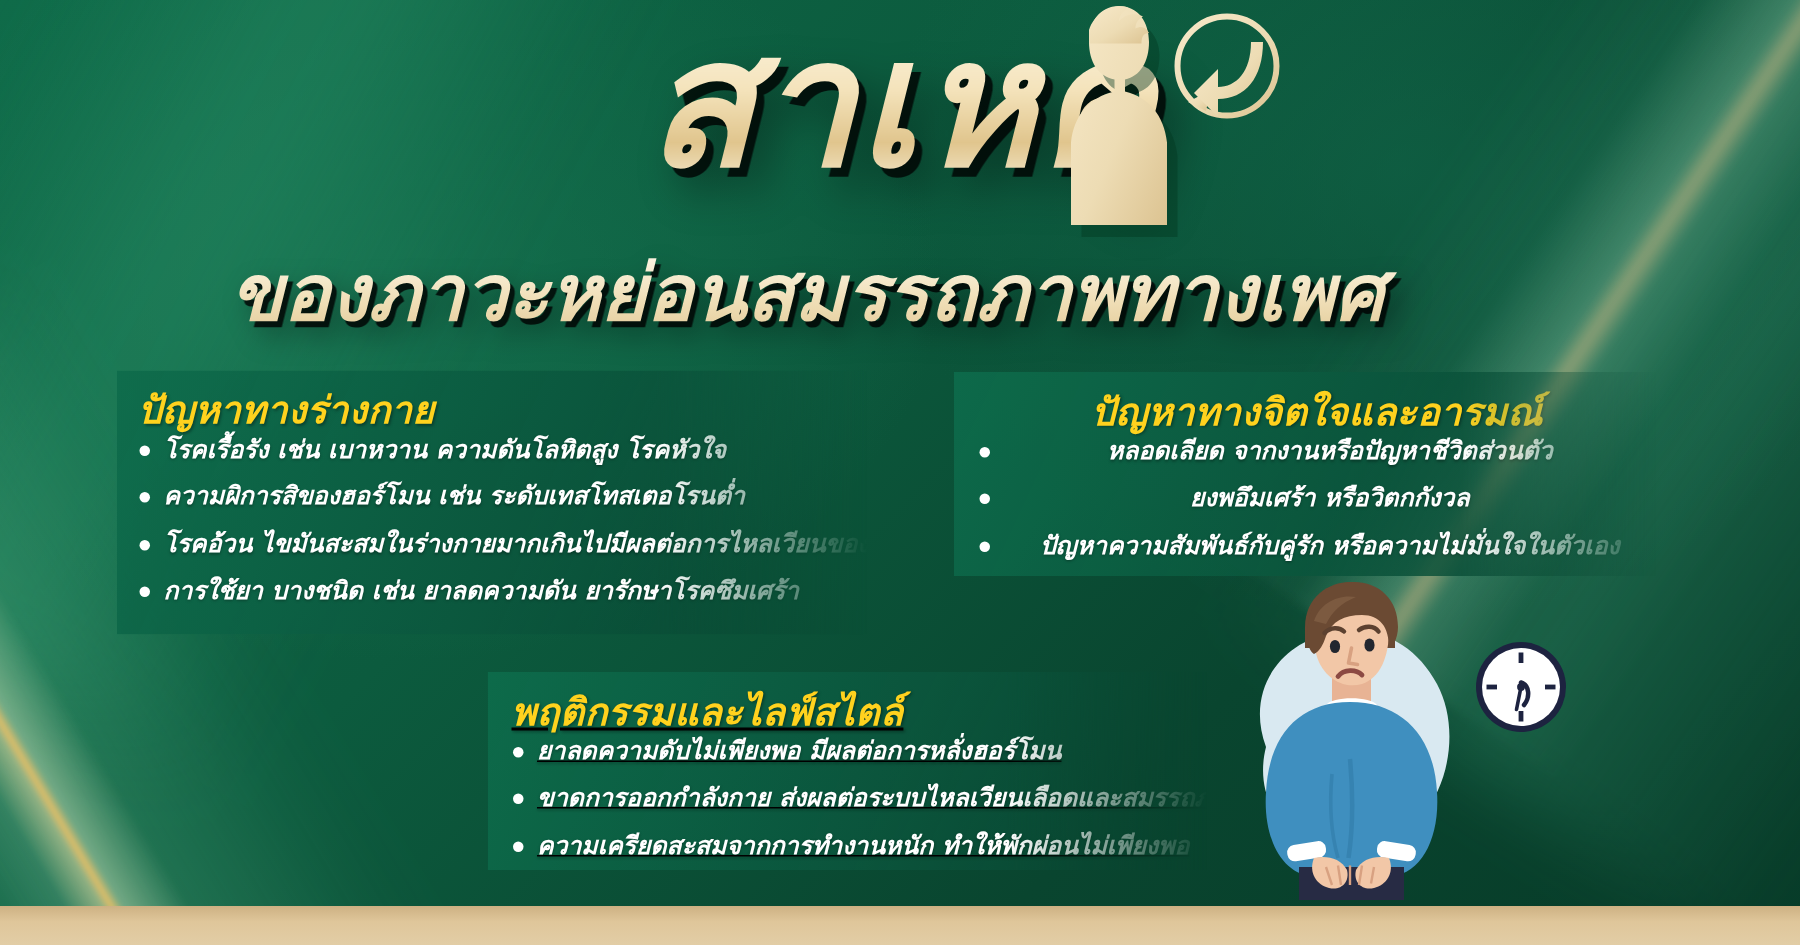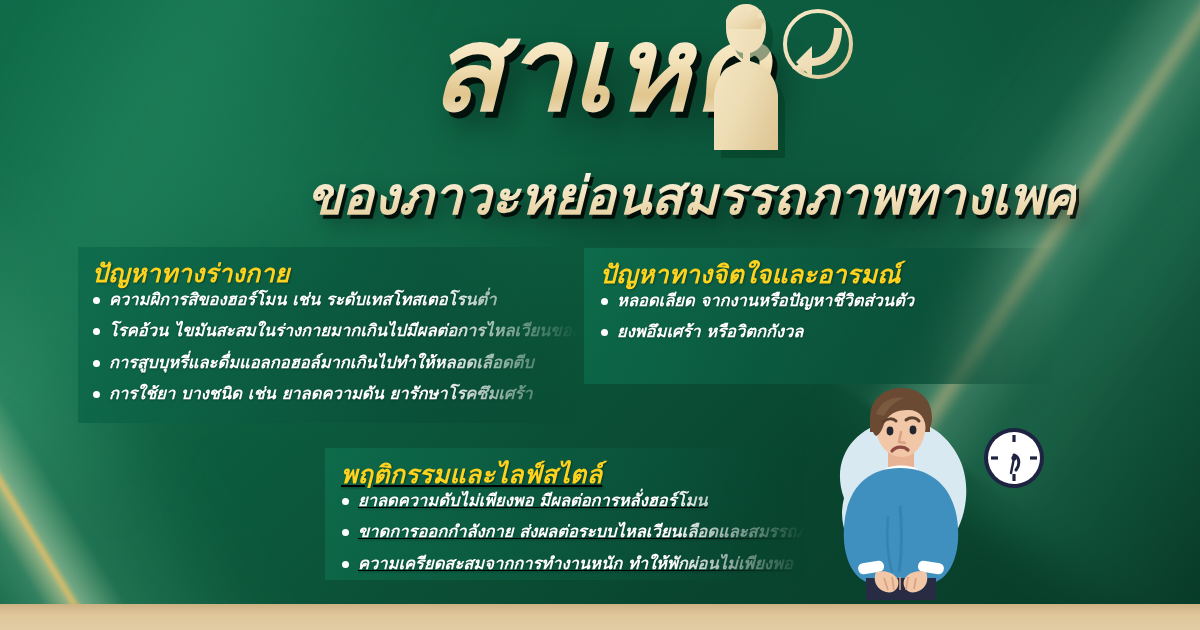--- a/index.html
+++ b/index.html
@@ -70,21 +70,21 @@
     color:#f2e2bd;
     background:linear-gradient(180deg,#fdf5e2 0%,#f4e3bb 42%,#e0c58d 72%,#f6ecd4 100%);
     -webkit-background-clip:text;background-clip:text;
     -webkit-text-fill-color:transparent;
     text-shadow:none;
     filter:drop-shadow(5px 6px 0 rgba(0,0,0,.78)) drop-shadow(10px 12px 14px rgba(0,0,0,.35));
     letter-spacing:1px;
     padding:0 6px;
   }
   #sub-title{
-    position:absolute;top:168px;left:0;width:1076px;text-align:right;
+    position:absolute;top:168px;left:0;width:1076px;text-align:center;
     font-size:52px;font-weight:700;font-style:italic;line-height:1.1;
     color:#f3e5c4;
     background:linear-gradient(180deg,#fdf6e6 0%,#f0dfb8 55%,#e3cb99 100%);
     -webkit-background-clip:text;background-clip:text;
     -webkit-text-fill-color:transparent;
     filter:drop-shadow(3px 4px 0 rgba(0,0,0,.8)) drop-shadow(6px 7px 9px rgba(0,0,0,.3));
   }
 
   
   #title-icon{position:absolute;top:2px;left:712px;width:150px;height:170px;}
@@ -110,21 +110,21 @@
     font-size:16.5px;font-style:italic;font-weight:700;color:#ffffff;
     line-height:1.35;white-space:nowrap;
     text-shadow:0 1px 2px rgba(0,0,0,.35);
   }
   .bullets li::before{
     content:"";position:absolute;left:1px;top:8px;
     width:7px;height:7px;border-radius:50%;background:#ffffff;
   }
 
   #panel-physical{left:78px;top:247px;width:500px;height:176px;padding:12px 0 0 14px;box-sizing:border-box;}
-  #panel-mental{left:584px;top:248px;width:468px;height:136px;padding:12px 0 0 16px;box-sizing:border-box;}
+  #panel-mental{left:636px;top:248px;width:468px;height:136px;padding:12px 0 0 16px;box-sizing:border-box;text-align:center;}
   #panel-lifestyle{left:325px;top:448px;width:480px;height:132px;padding:12px 0 0 16px;box-sizing:border-box;text-decoration:underline;}
 
   
   #illustration{position:absolute;left:836px;top:386px;width:230px;height:222px;}
 
   
   #bottom-bar{
     position:absolute;left:0;top:604px;width:1200px;height:26px;
     background:linear-gradient(180deg,#cdb183 0%,#dfc69a 40%,#e2cda6 100%);
   }
@@ -164,32 +164,33 @@
     </g>
     <path d="M80 66 L95 58 L92 72 Z" fill="url(#creamg)"></path>
     <path d="M122 26 C122 46 112 56 100 56 L100 44 L84 60 L100 76 L100 64 C118 64 130 50 130 26 Z" fill="url(#creamg)"></path>
   </svg>
 
   <div id="sub-title">ของภาวะหย่อนสมรรถภาพทางเพศ</div>
 
   <div class="panel fade-r" id="panel-physical">
     <div class="panel-head">ปัญหาทางร่างกาย</div>
     <ul class="bullets">
+      <li>โรคเรื้อรัง เช่น เบาหวาน ความดันโลหิตสูง โรคหัวใจ</li>
       <li>ความผิการสิของฮอร์โมน เช่น ระดับเทสโทสเตอโรนต่ำ</li>
       <li>โรคอ้วน ไขมันสะสมในร่างกายมากเกินไปมีผลต่อการไหลเวียนของเลือด</li>
-      <li>การสูบบุหรี่และดื่มแอลกอฮอล์มากเกินไปทำให้หลอดเลือดตีบ</li>
       <li>การใช้ยา บางชนิด เช่น ยาลดความดัน ยารักษาโรคซึมเศร้า</li>
     </ul>
   </div>
 
   <div class="panel fade-r" id="panel-mental">
     <div class="panel-head">ปัญหาทางจิตใจและอารมณ์</div>
     <ul class="bullets">
       <li>หลอดเลียด จากงานหรือปัญหาชีวิตส่วนตัว</li>
       <li>ยงพอึมเศร้า หรือวิตกกังวล</li>
+      <li>ปัญหาความสัมพันธ์กับคู่รัก หรือความไม่มั่นใจในตัวเอง</li>
     </ul>
   </div>
 
   <div class="panel fade-r" id="panel-lifestyle">
     <div class="panel-head">พฤติกรรมและไลฟ์สไตล์</div>
     <ul class="bullets">
       <li>ยาลดความดับไม่เพียงพอ มีผลต่อการหลั่งฮอร์โมน</li>
       <li>ขาดการออกกำลังกาย ส่งผลต่อระบบไหลเวียนเลือดและสมรรถภาพทางเพศ</li>
       <li>ความเครียดสะสมจากการทำงานหนัก ทำให้พักผ่อนไม่เพียงพอ</li>
     </ul>

